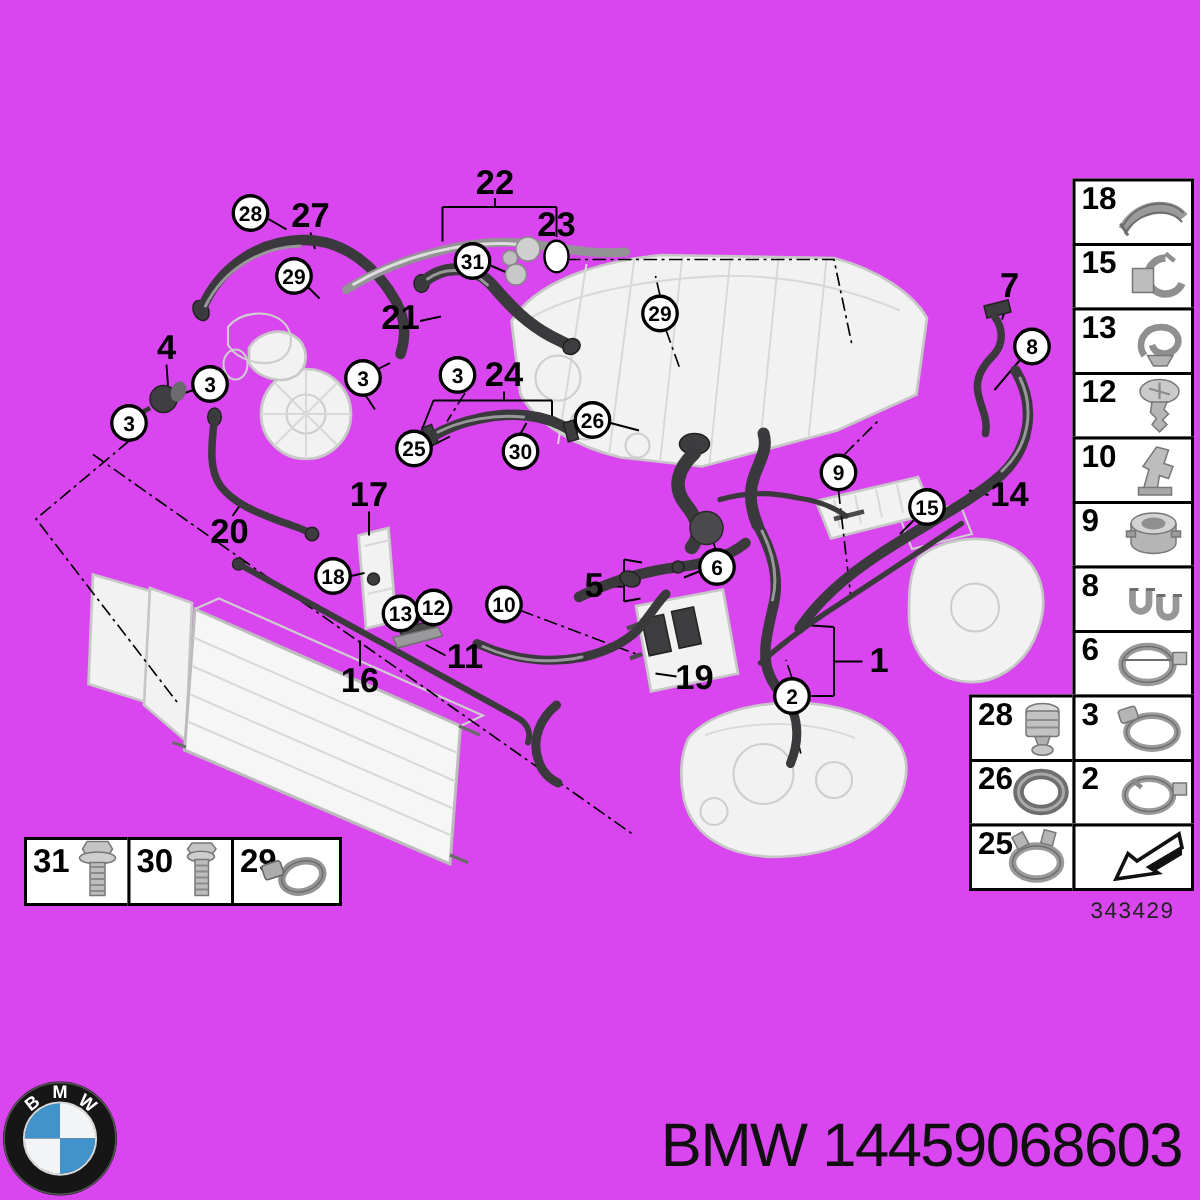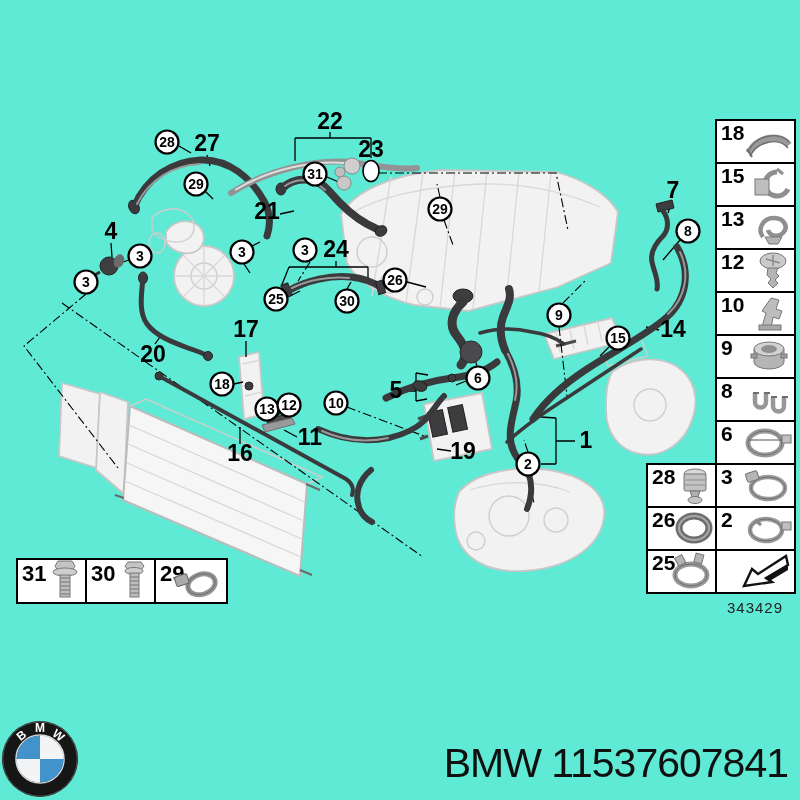--- a/index.html
+++ b/index.html
@@ -1,16 +1,16 @@
 <!DOCTYPE html>
 <html><head>
 <meta charset="utf-8">
 <style>
   html,body{margin:0;padding:0;background:#fff;}
-  .stage{position:relative;width:800px;height:800px;background:#5eead4;overflow:hidden;
+  .stage{position:relative;width:800px;height:800px;background:#d946ef;overflow:hidden;
          font-family:"Liberation Sans",sans-serif;}
   .art{position:absolute;left:0;top:0;}
   svg text{font-family:"Liberation Sans",sans-serif;}
   .lbl{font-weight:bold;font-size:23px;text-anchor:middle;fill:#000;}
   .cnum{font-weight:bold;font-size:14px;text-anchor:middle;fill:#000;}
   .ccirc{fill:#fff;stroke:#000;stroke-width:2.2;}
   .ghost{fill:#f2f2f2;stroke:#c7c7c7;stroke-width:1.8;}
   .ghost2{fill:none;stroke:#cecece;stroke-width:1.4;}
   .gline{stroke:#d8d8d8;stroke-width:1.3;fill:none;}
   .hose{fill:none;stroke:#3a3a3c;stroke-linecap:round;}
@@ -450,16 +450,16 @@
       <circle cx="39" cy="39" r="24" fill="none" stroke="#d8d8d8" stroke-width="1.5"></circle>
       <path d="M39,39 L39,15.5 A23.5,23.5 0 0 0 15.5,39 Z" fill="#4293cc"></path>
       <path d="M39,39 L62.5,39 A23.5,23.5 0 0 0 39,15.5 Z" fill="#f2f4f6"></path>
       <path d="M39,39 L15.5,39 A23.5,23.5 0 0 0 39,62.5 Z" fill="#f2f4f6"></path>
       <path d="M39,39 L39,62.5 A23.5,23.5 0 0 0 62.5,39 Z" fill="#4293cc"></path>
       <text x="39" y="13" transform="rotate(-38 39 39)" fill="#fff" font-size="12" font-weight="bold" text-anchor="middle">B</text>
       <text x="39" y="12" fill="#fff" font-size="12" font-weight="bold" text-anchor="middle">M</text>
       <text x="39" y="13" transform="rotate(38 39 39)" fill="#fff" font-size="12" font-weight="bold" text-anchor="middle">W</text>
     </svg>
   </div>
-  <div class="pn">BMW 11537607841</div>
+  <div class="pn">BMW 14459068603</div>
 </div>
 
 </div>
 
 </body></html>

